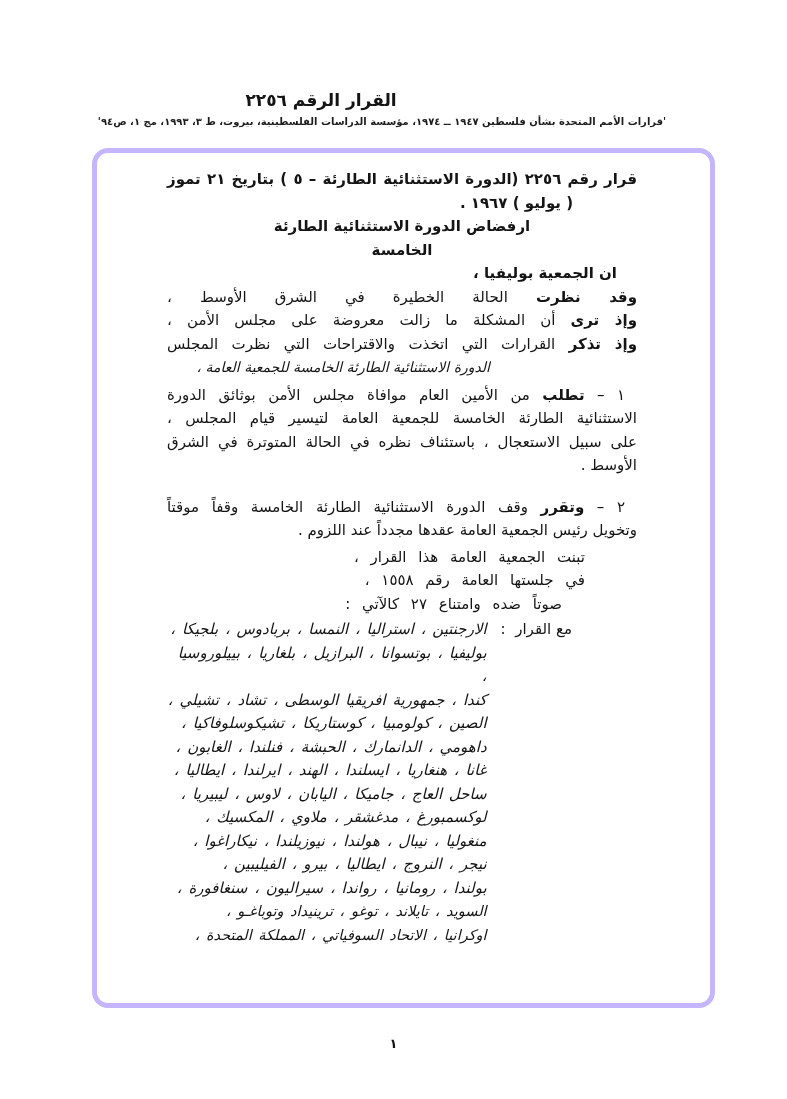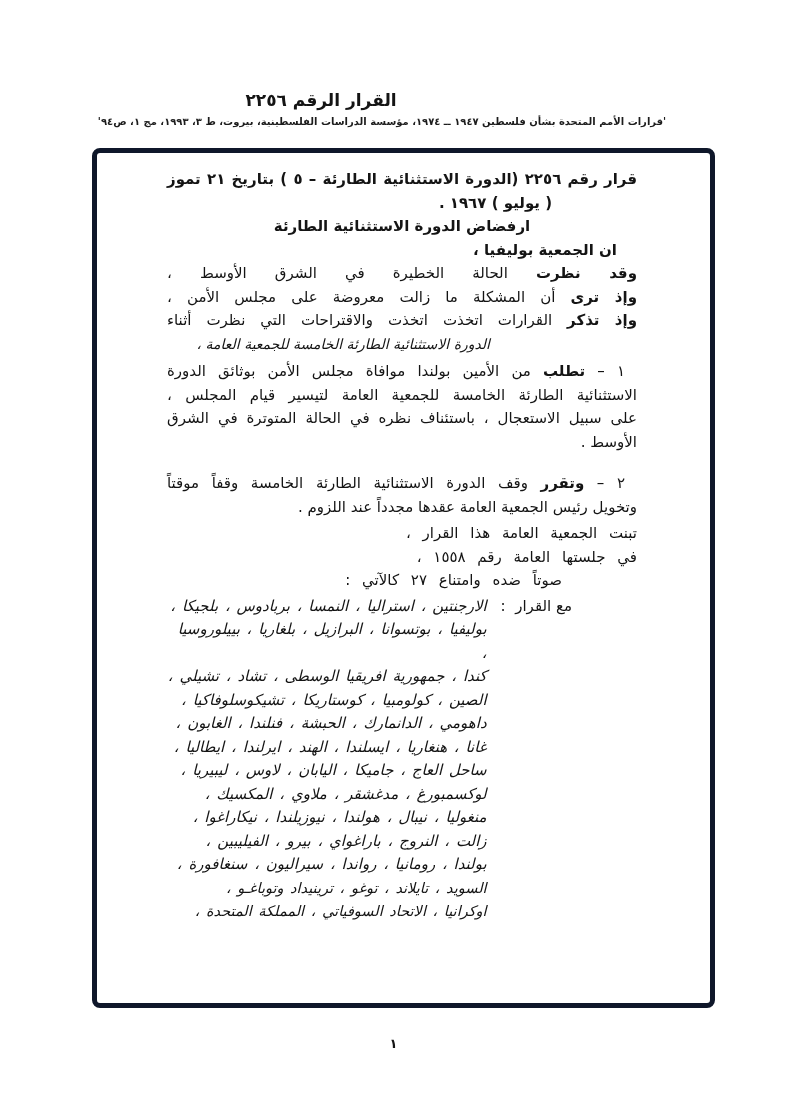--- a/index.html
+++ b/index.html
@@ -18,53 +18,54 @@
     letter-spacing:.5px;
   }
   .doc-source{
     position:absolute;top:116px;left:0;width:764px;
     text-align:center;direction:rtl;
     font-size:10px;font-weight:bold;color:#1c1c1c;
   }
   .res-box{
     position:absolute;left:92px;top:148px;
     width:623px;height:860px;
-    border:5px solid #0f172a;
-    border-radius:8px;
+    border:5px solid #c4b5fd;
+    border-radius:16px;
     box-sizing:border-box;
   }
   .res-content{
     direction:rtl;
     padding:15px 73px 0 70px;
     font-size:15px;
     line-height:23.5px;
   }
   .ln{min-height:23.5px;}
   .just{text-align:justify;text-align-last:justify;}
   .right{text-align:right;}
   .center{text-align:center;}
   .heading .ln{font-weight:bold;}
-  .heading-l2{margin-right:85px;}
+  .heading-l2{margin-right:64px;}
   .sess-title{font-weight:bold;}
   .lead{font-weight:bold;}
   .indent1{padding-right:20px;}
   .indent-item{padding-right:12px;}
   .pre-italic{
     font-style:italic;
     font-size:14px;
     text-align:right;
     margin-right:147px;
     margin-left:-62px;
     white-space:nowrap;
   }
   .op{margin-top:4px;}
   .op2{margin-top:18px;}
   .adoption{margin-top:3px;}
   .adoption .ln{
     text-align:right;
+    margin-right:52px;
     word-spacing:7px;
   }
   .adoption .ln.extra-ind{margin-right:75px;}
   .vote{
     display:flex;
     margin-top:2px;
     margin-right:65px;
   }
   .vote-label{
     white-space:pre;
@@ -96,32 +97,33 @@
 <div class="res-box">
   <div class="res-content">
 
     <div class="heading">
       <div class="ln just">قرار رقم ٢٢٥٦ (الدورة الاستثنائية الطارئة – ٥ ) بتاريخ ٢١ تموز</div>
       <div class="ln right heading-l2">( يوليو ) ١٩٦٧ .</div>
     </div>
 
     <div class="sess-title">
       <div class="ln center">ارفضاض الدورة الاستثنائية الطارئة</div>
+      <div class="ln center">الخامسة</div>
     </div>
 
     <div class="preamble">
       <div class="ln right indent1"><span class="lead">ان الجمعية بوليفيا ،</span><span></span></div>
       <div class="ln just"><span class="lead">وقد نظرت</span><span> الحالة الخطيرة في الشرق الأوسط ،</span></div>
       <div class="ln just"><span class="lead">وإذ ترى</span><span> أن المشكلة ما زالت معروضة على مجلس الأمن ،</span></div>
-      <div class="ln just"><span class="lead">وإذ تذكر</span><span> القرارات اتخذت اتخذت والاقتراحات التي نظرت أثناء</span></div>
+      <div class="ln just"><span class="lead">وإذ تذكر</span><span> القرارات التي اتخذت والاقتراحات التي نظرت المجلس</span></div>
       <div class="ln pre-italic">الدورة الاستثنائية الطارئة الخامسة للجمعية العامة ،</div>
     </div>
 
     <div class="op">
-      <div class="ln just indent-item"><span>١ – </span><span class="lead">تطلب</span><span> من الأمين بولندا موافاة مجلس الأمن بوثائق الدورة</span></div>
+      <div class="ln just indent-item"><span>١ – </span><span class="lead">تطلب</span><span> من الأمين العام موافاة مجلس الأمن بوثائق الدورة</span></div>
       <div class="ln just">الاستثنائية الطارئة الخامسة للجمعية العامة لتيسير قيام المجلس ،</div>
       <div class="ln just">على سبيل الاستعجال ، باستئناف نظره في الحالة المتوترة في الشرق</div>
       <div class="ln right">الأوسط .</div>
     </div>
 
     <div class="op op2">
       <div class="ln just indent-item"><span>٢ – </span><span class="lead">وتقرر</span><span> وقف الدورة الاستثنائية الطارئة الخامسة وقفاً موقتاً</span></div>
       <div class="ln right">وتخويل رئيس الجمعية العامة عقدها مجدداً عند اللزوم .</div>
     </div>
 
@@ -136,21 +138,21 @@
       <div class="vote-lines">
         <div class="ln">الارجنتين ، استراليا ، النمسا ، بربادوس ، بلجيكا ،</div>
         <div class="ln">بوليفيا ، بوتسوانا ، البرازيل ، بلغاريا ، بييلوروسيا ،</div>
         <div class="ln">كندا ، جمهورية افريقيا الوسطى ، تشاد ، تشيلي ،</div>
         <div class="ln">الصين ، كولومبيا ، كوستاريكا ، تشيكوسلوفاكيا ،</div>
         <div class="ln">داهومي ، الدانمارك ، الحبشة ، فنلندا ، الغابون ،</div>
         <div class="ln">غانا ، هنغاريا ، ايسلندا ، الهند ، ايرلندا ، ايطاليا ،</div>
         <div class="ln">ساحل العاج ، جاميكا ، اليابان ، لاوس ، ليبيريا ،</div>
         <div class="ln">لوكسمبورغ ، مدغشقر ، ملاوي ، المكسيك ،</div>
         <div class="ln">منغوليا ، نيبال ، هولندا ، نيوزيلندا ، نيكاراغوا ،</div>
-        <div class="ln">زالت ، النروج ، باراغواي ، بيرو ، الفيليبين ،</div>
+        <div class="ln">نيجر ، النروج ، ايطاليا ، بيرو ، الفيليبين ،</div>
         <div class="ln">بولندا ، رومانيا ، رواندا ، سيراليون ، سنغافورة ،</div>
         <div class="ln ital">السويد ، تايلاند ، توغو ، ترينيداد وتوباغـو ،</div>
         <div class="ln ital">اوكرانيا ، الاتحاد السوفياتي ، المملكة المتحدة ،</div>
       </div>
     </div>
 
   </div>
 </div>
 
 <div class="page-number">١</div>

